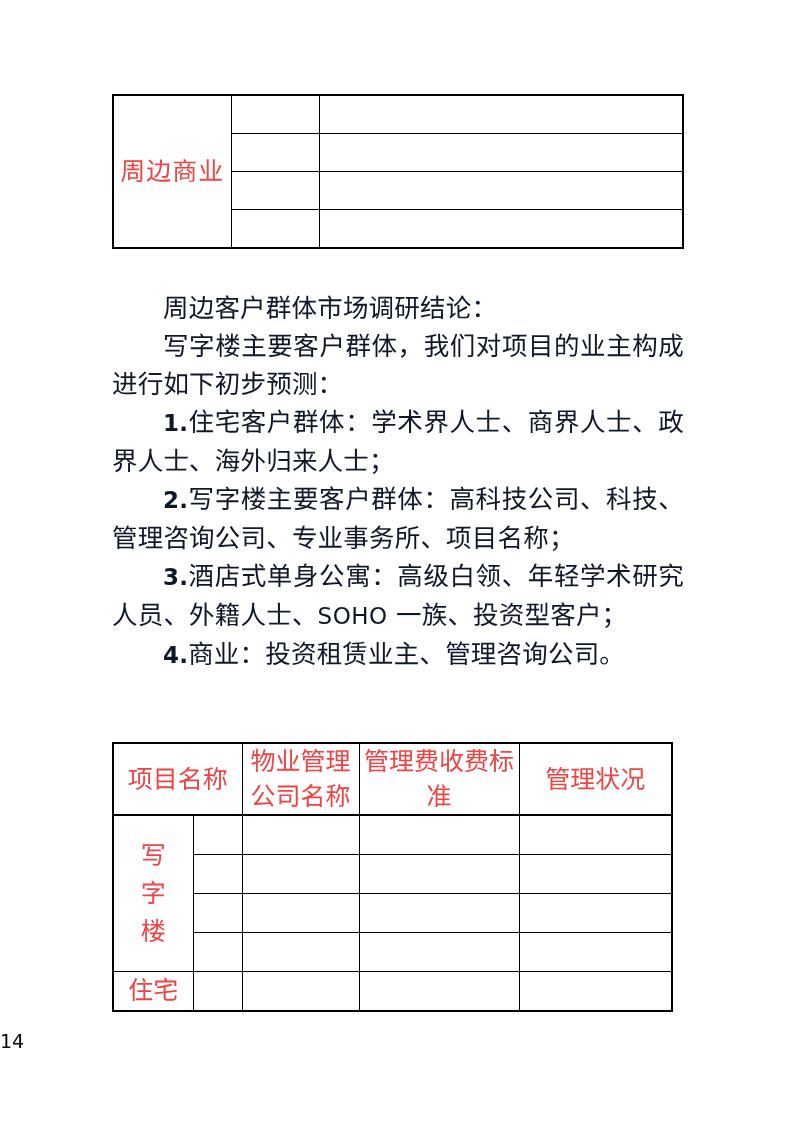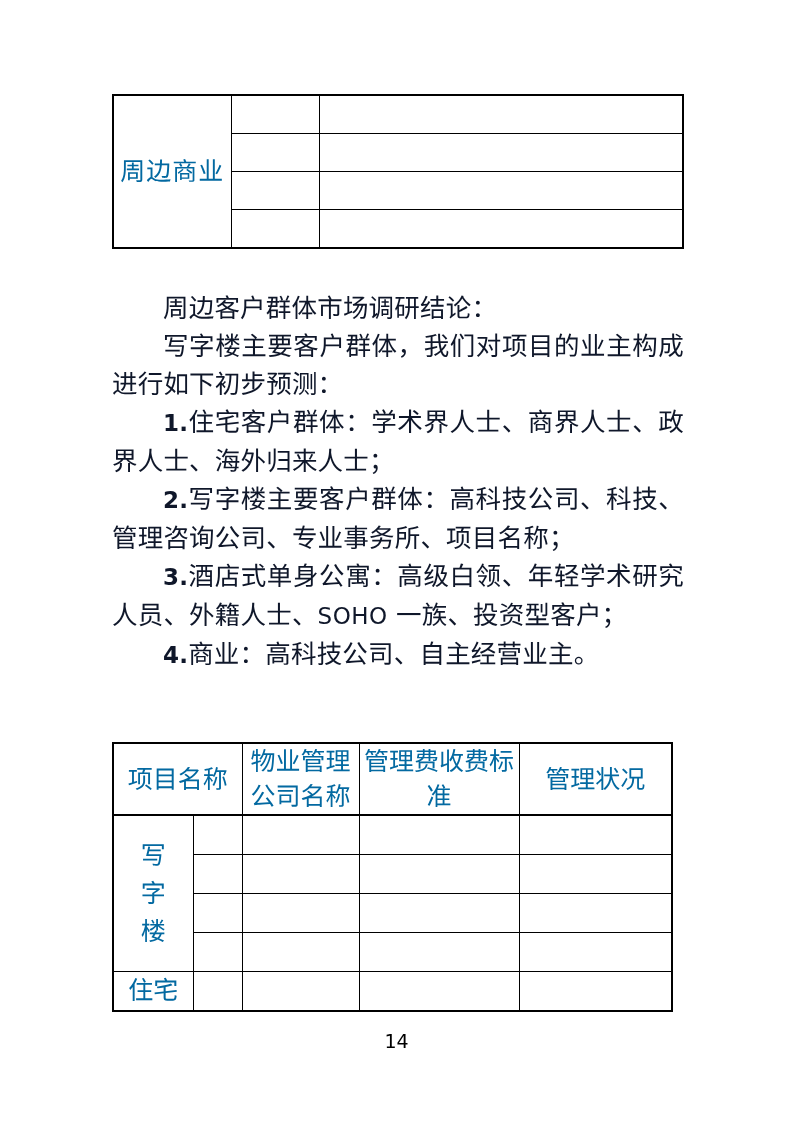--- a/index.html
+++ b/index.html
@@ -35,21 +35,21 @@
   table.doc-table td,
   table.doc-table th {
     border: 1px solid #000000;
     padding: 0;
     vertical-align: middle;
     text-align: center;
     font-weight: normal;
     font-family: "DejaVu Serif", "Liberation Serif", serif;
     font-size: 25px;
     line-height: 36px;
-    color: #0369a1;
+    color: #ef4444;
   }
   table.doc-table {
     border: 2px solid #000000;
   }
 
   
   #table-commerce {
     left: 112px;
     top: 94px;
     width: 570px;
@@ -134,21 +134,20 @@
   #table-property .group-cell .stack span {
     display: block;
   }
 
   
   .page-number {
     position: absolute;
     left: 0;
     top: 1030px;
     width: 793px;
-    text-align: center;
     font-family: "DejaVu Sans", "Liberation Sans", sans-serif;
     font-size: 19px;
     color: #000000;
   }
 </style>
 </head>
 <body>
 
 <div class="page">
 
@@ -184,21 +183,21 @@
     <p class="para indent">周边客户群体市场调研结论：</p>
 
     <p class="para indent">写字楼主要客户群体，我们对项目的业主构成进行如下初步预测：</p>
 
     <p class="para indent"><span class="num">1.</span><span>住宅客户群体：学术界人士、商界人士、政界人士、海外归来人士；</span></p>
 
     <p class="para indent"><span class="num">2.</span><span>写字楼主要客户群体：高科技公司、科技、管理咨询公司、专业事务所、项目名称；</span></p>
 
     <p class="para indent"><span class="num">3.</span><span>酒店式单身公寓：高级白领、年轻学术研究人员、外籍人士、</span><span class="latin">SOHO</span><span> 一族、投资型客户；</span></p>
 
-    <p class="para indent"><span class="num">4.</span><span>商业：高科技公司、自主经营业主。</span></p>
+    <p class="para indent"><span class="num">4.</span><span>商业：投资租赁业主、管理咨询公司。</span></p>
 
   </div>
 
 
   <table class="doc-table" id="table-property">
     <colgroup>
       <col style="width:80px">
       <col style="width:49px">
       <col style="width:117px">
       <col style="width:160px">

